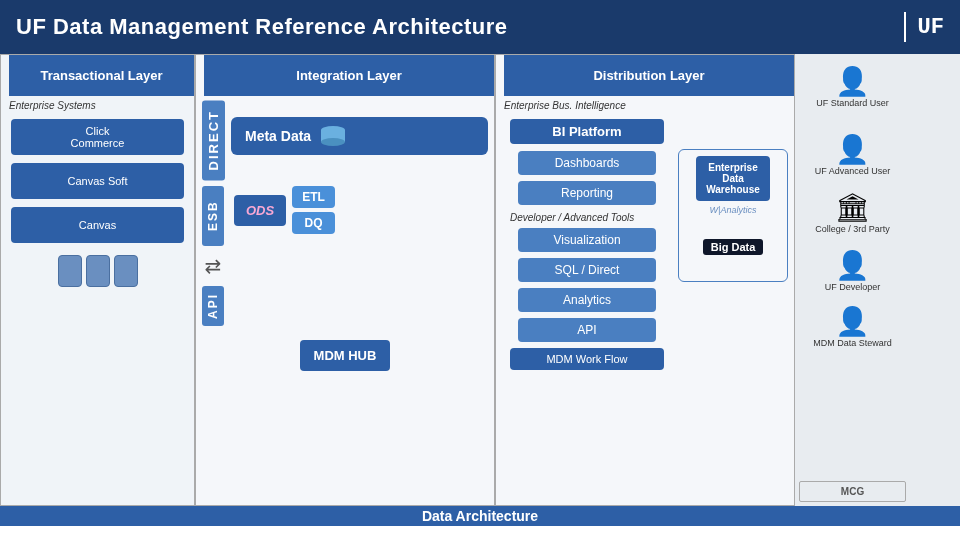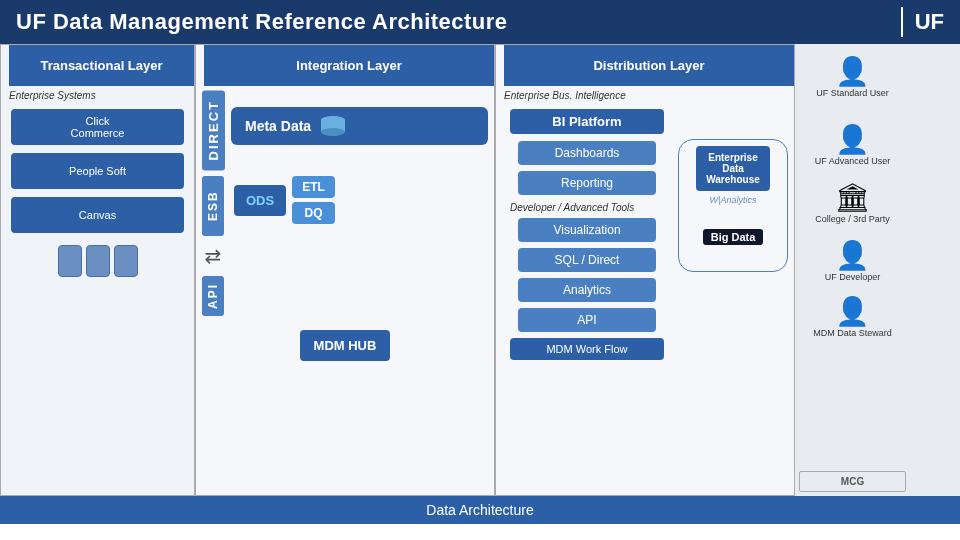--- a/index.html
+++ b/index.html
@@ -12,21 +12,21 @@
     }
 
     
     #header {
       background: #1a3a6b;
       color: white;
       display: flex;
       align-items: center;
       justify-content: space-between;
       padding: 6px 16px;
-      height: 44px;
+      height: 54px;
     }
     #header h1 {
       font-size: 22px;
       font-weight: bold;
       letter-spacing: 0.5px;
     }
     .uf-logo {
       display: flex;
       align-items: center;
       gap: 6px;
@@ -36,20 +36,21 @@
     }
     .uf-logo .divider {
       width: 2px;
       height: 30px;
       background: white;
       margin-right: 6px;
     }
     .uf-logo .uf-text {
       font-size: 22px;
       font-weight: bold;
+      font-family: Liberation Mono, monospace;
     }
 
     
     #main {
       display: flex;
       height: 452px;
       background: #e8ecf0;
     }
 
     
@@ -172,26 +173,27 @@
     }
 
     .ods-etl-row {
       display: flex;
       align-items: center;
       gap: 6px;
     }
 
     .ods-box {
       background: #2d5fa6;
-      color: #7dd3fc;
+      color: #f9a8d4;
       border-radius: 4px;
       padding: 8px 12px;
       font-size: 13px;
       font-weight: bold;
       text-align: center;
+      font-style: italic;
     }
 
     .etl-dq-col {
       display: flex;
       flex-direction: column;
       gap: 4px;
     }
 
     .etl-box, .dq-box {
       background: #4a90d9;
@@ -319,23 +321,23 @@
       font-size: 28px;
       line-height: 1;
     }
 
     
     #footer {
       background: #2d5fa6;
       color: white;
       text-align: center;
       font-size: 14px;
-      font-weight: normal;
+      font-weight: bold;
       padding: 5px;
-      height: 28px;
+      height: 20px;
       display: flex;
       align-items: center;
       justify-content: center;
     }
 
     .sync-icon {
       font-size: 20px;
       color: #555;
       text-align: center;
       margin: 4px 0;
@@ -419,21 +421,21 @@
 </div>
 
 <div id="main">
 
   <div id="trans-layer" class="layer-col">
     <div class="layer-header">
       <span>Transactional Layer</span>
     </div>
     <div class="enterprise-systems-label">Enterprise Systems</div>
     <div class="system-box">Click<br>Commerce</div>
-    <div class="system-box">People Soft</div>
+    <div class="system-box">Canvas Soft</div>
     <div class="system-box canvas-box" style="background:#2d5fa6;color:white;border-radius:4px;margin:4px 10px;padding:5px 9px;font-size:11px;text-align:center;">Canvas</div>
 
     <div class="db-cylinders">
       <div class="cylinder"></div>
       <div class="cylinder"></div>
       <div class="cylinder"></div>
     </div>
   </div>
 
   <div id="integration-layer" class="layer-col">
@@ -526,21 +528,21 @@
         </div>
         <div class="dist-item-box">
           <span>API</span>
         </div>
         <div class="mdm-workflow-box">
           <span>MDM Work Flow</span>
         </div>
       </div>
 
       <div style="width:110px;display:flex;flex-direction:column;justify-content:flex-start;padding-top:4px;">
-        <div style="border:1.5px solid #4a7fc1;border-radius:15px;padding:6px 4px;margin-top:30px;display:flex;flex-direction:column;align-items:center;gap:4px;">
+        <div style="border:1.5px solid #4a7fc1;border-radius:6px;padding:6px 4px;margin-top:30px;display:flex;flex-direction:column;align-items:center;gap:4px;">
           <div class="enterprise-data-box" style="margin:0;font-size:10px;">
             Enterprise<br>Data<br>Warehouse
           </div>
 
           <div style="font-size:9px;color:#6a8fc0;font-style:italic;text-align:center;">W|Analytics</div>
           <div class="big-data-label">
             <span>Big Data</span>
           </div>
         </div>
       </div>

